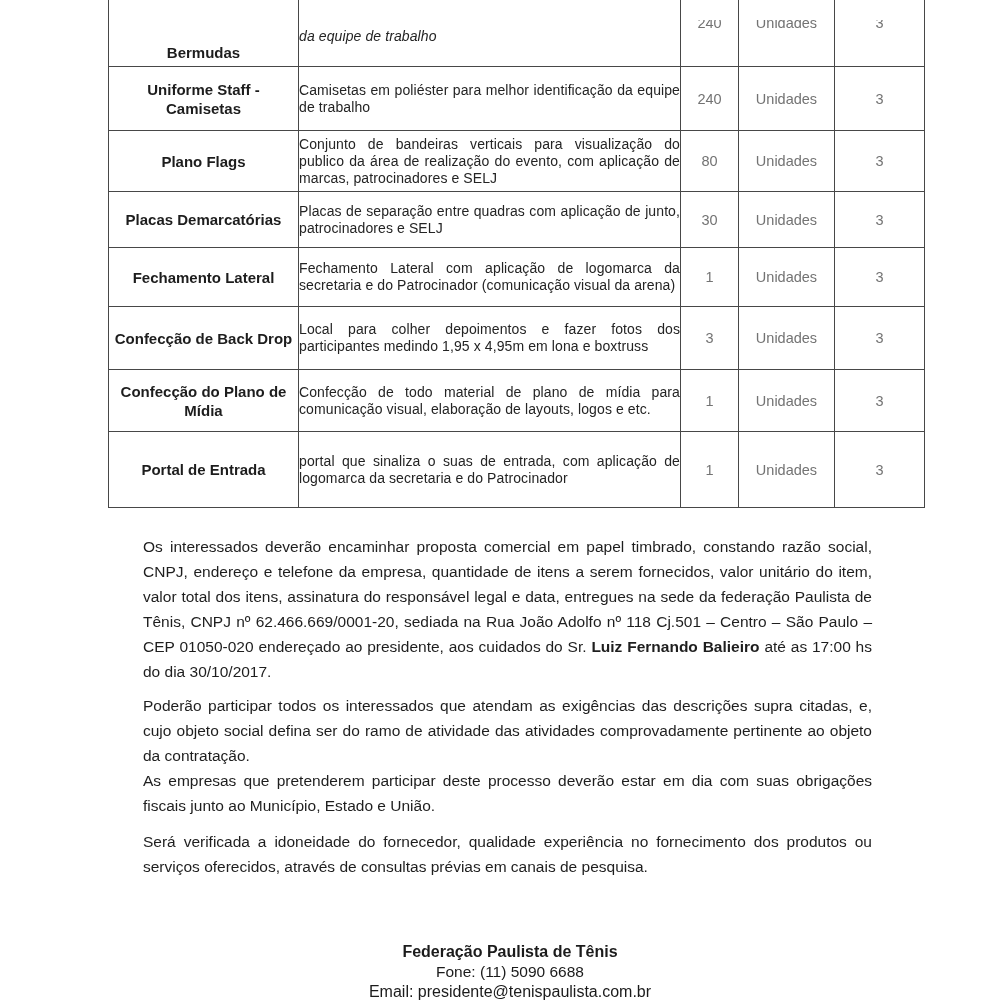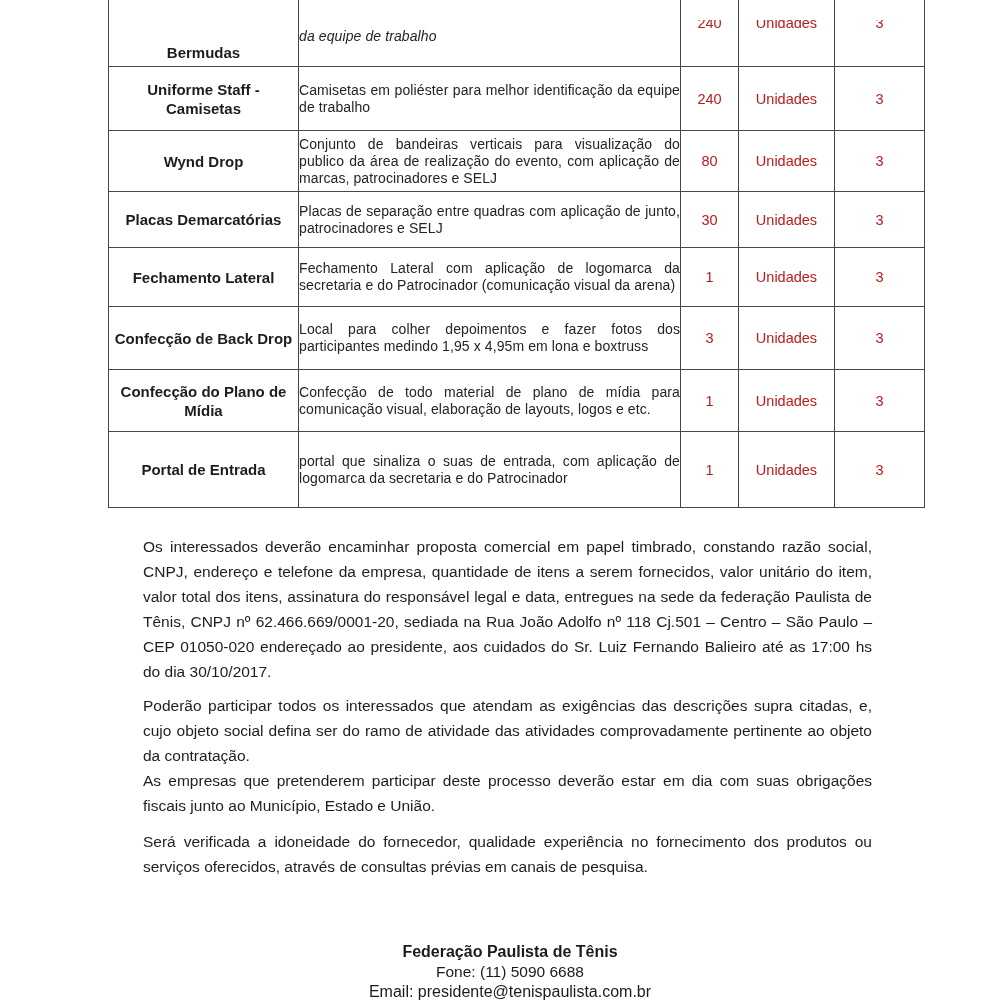--- a/index.html
+++ b/index.html
@@ -16,39 +16,39 @@
     border-collapse:collapse; table-layout:fixed;
   }
   table.doc td {
     border:1px solid #474747; vertical-align:middle; padding:0;
     overflow:hidden;
   }
   col.w1{width:190px} col.w2{width:382px} col.w3{width:58px} col.w4{width:96px} col.w5{width:90px}
 
   td.c1 { text-align:center; font-weight:bold; font-size:15px; line-height:19px; padding:2px 6px; color:#1d1d1d; }
   td.c2 { font-size:14px; line-height:17px; text-align:justify; padding:4px 11px; letter-spacing:0.1px; color:#242424; }
-  td.c3, td.c4, td.c5 { text-align:center; font-size:14.5px; color:#b91c1c; }
+  td.c3, td.c4, td.c5 { text-align:center; font-size:14.5px; color:#737373; }
 
   tr.partial td { border-top:none; height:27px; }
   .pclip { height:27px; overflow:hidden; }
   .pclip.center { display:flex; align-items:center; justify-content:center;margin-top:39px; }
   .pclip.bottom { display:flex; align-items:flex-end; padding-bottom:4px;font-style:italic; }
   .pclip.cut { text-align:center; }
   .pclip.cut span { display:block; margin-top:-6px; line-height:18px; }
   tr.partial td.c2 { padding-top:0; padding-bottom:0; }
 
   
   .bodytext {
     position:absolute; left:143px; top:534px; width:729px;
     font-size:15.5px; line-height:25px; text-align:justify; color:#1e1e1e;
   }
   .bodytext p { margin:0; }
   .bodytext p.gap-a { margin-top:9px; }
   .bodytext p.gap-b { margin-top:11px; }
-  .bodytext .bold { font-weight:normal; }
+  .bodytext .bold { font-weight:bold; }
 
   
   .footer { position:absolute; top:941px; left:10px; width:1000px; text-align:center; color:#1b1b1b; }
   .footer .org   { font-weight:bold; font-size:16px; line-height:21px; }
   .footer .phone { font-size:15.5px; line-height:20px; }
   .footer .email { font-size:16px; line-height:20px; }
 </style>
 </head>
 <body>
 
@@ -94,21 +94,21 @@
 
     <tr style="height:64px">
       <td class="c1">Uniforme Staff - Camisetas</td>
       <td class="c2">Camisetas em poliéster para melhor identificação da equipe de trabalho</td>
       <td class="c3">240</td>
       <td class="c4">Unidades</td>
       <td class="c5">3</td>
     </tr>
 
     <tr style="height:61px">
-      <td class="c1">Wynd Drop</td>
+      <td class="c1">Plano Flags</td>
       <td class="c2">Conjunto de bandeiras verticais para visualização do publico da área de realização do evento, com aplicação de marcas, patrocinadores e SELJ</td>
       <td class="c3">80</td>
       <td class="c4">Unidades</td>
       <td class="c5">3</td>
     </tr>
 
     <tr style="height:56px">
       <td class="c1">Placas Demarcatórias</td>
       <td class="c2">Placas de separação entre quadras com aplicação de junto, patrocinadores e SELJ</td>
       <td class="c3">30</td>

